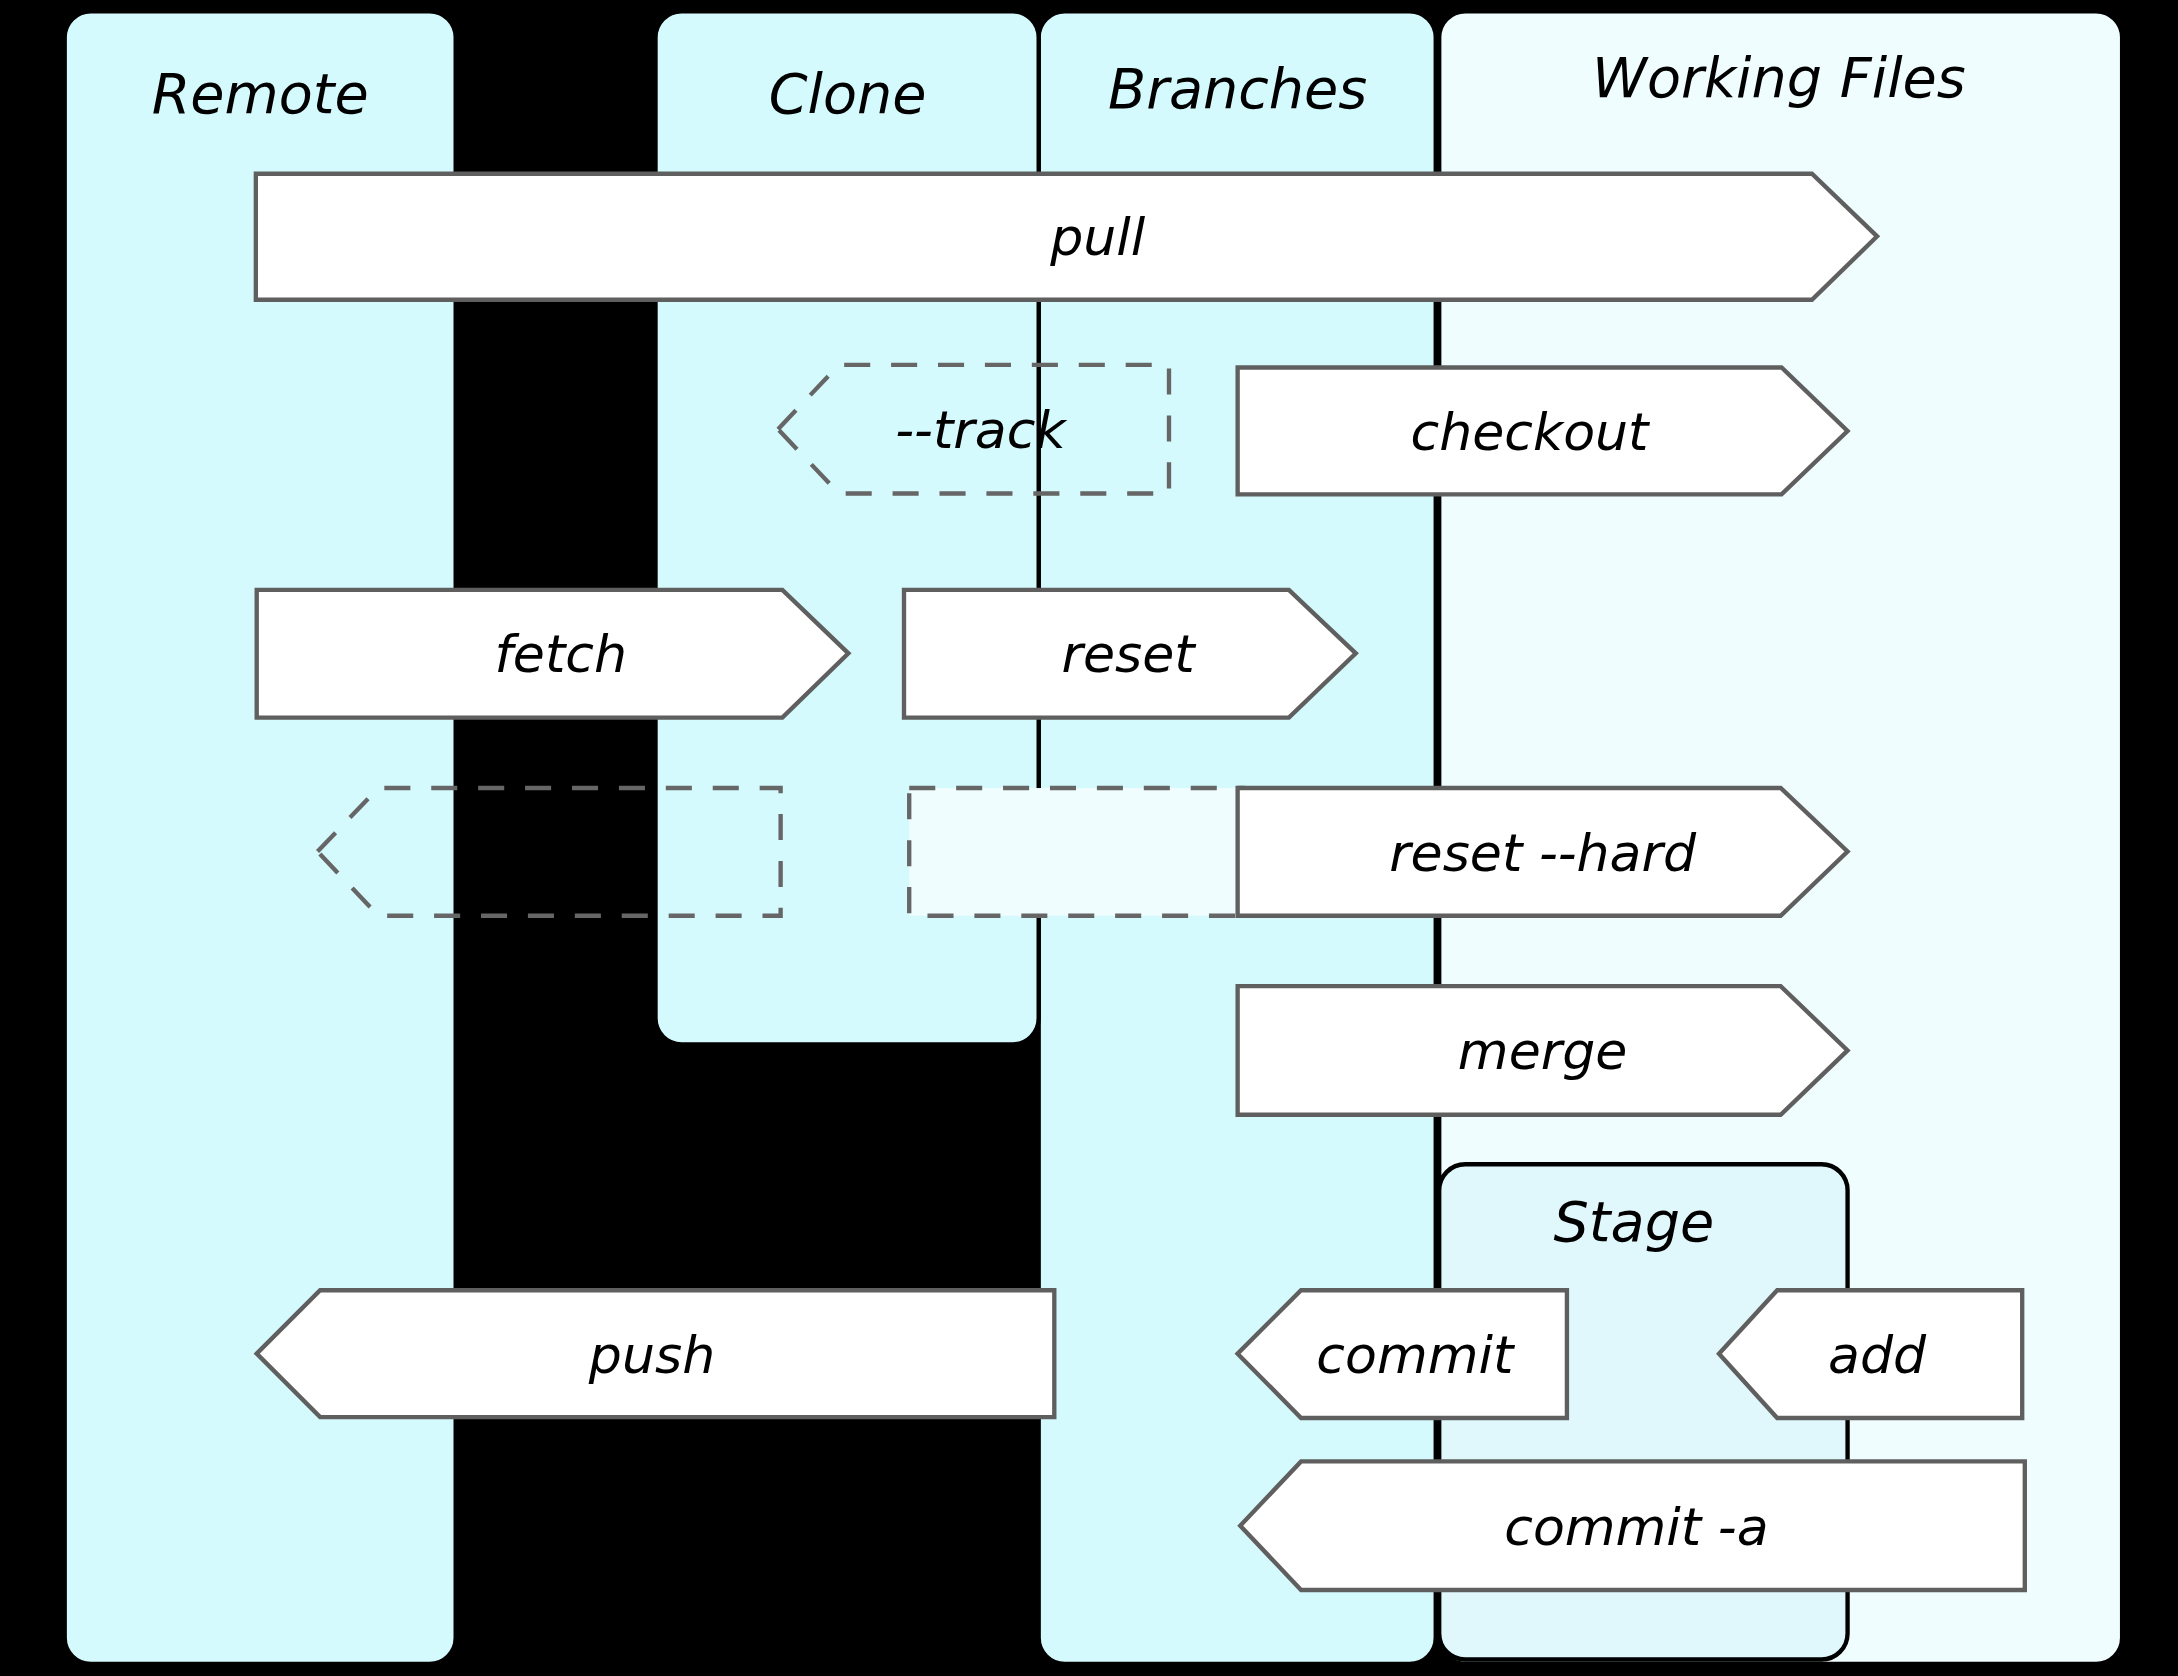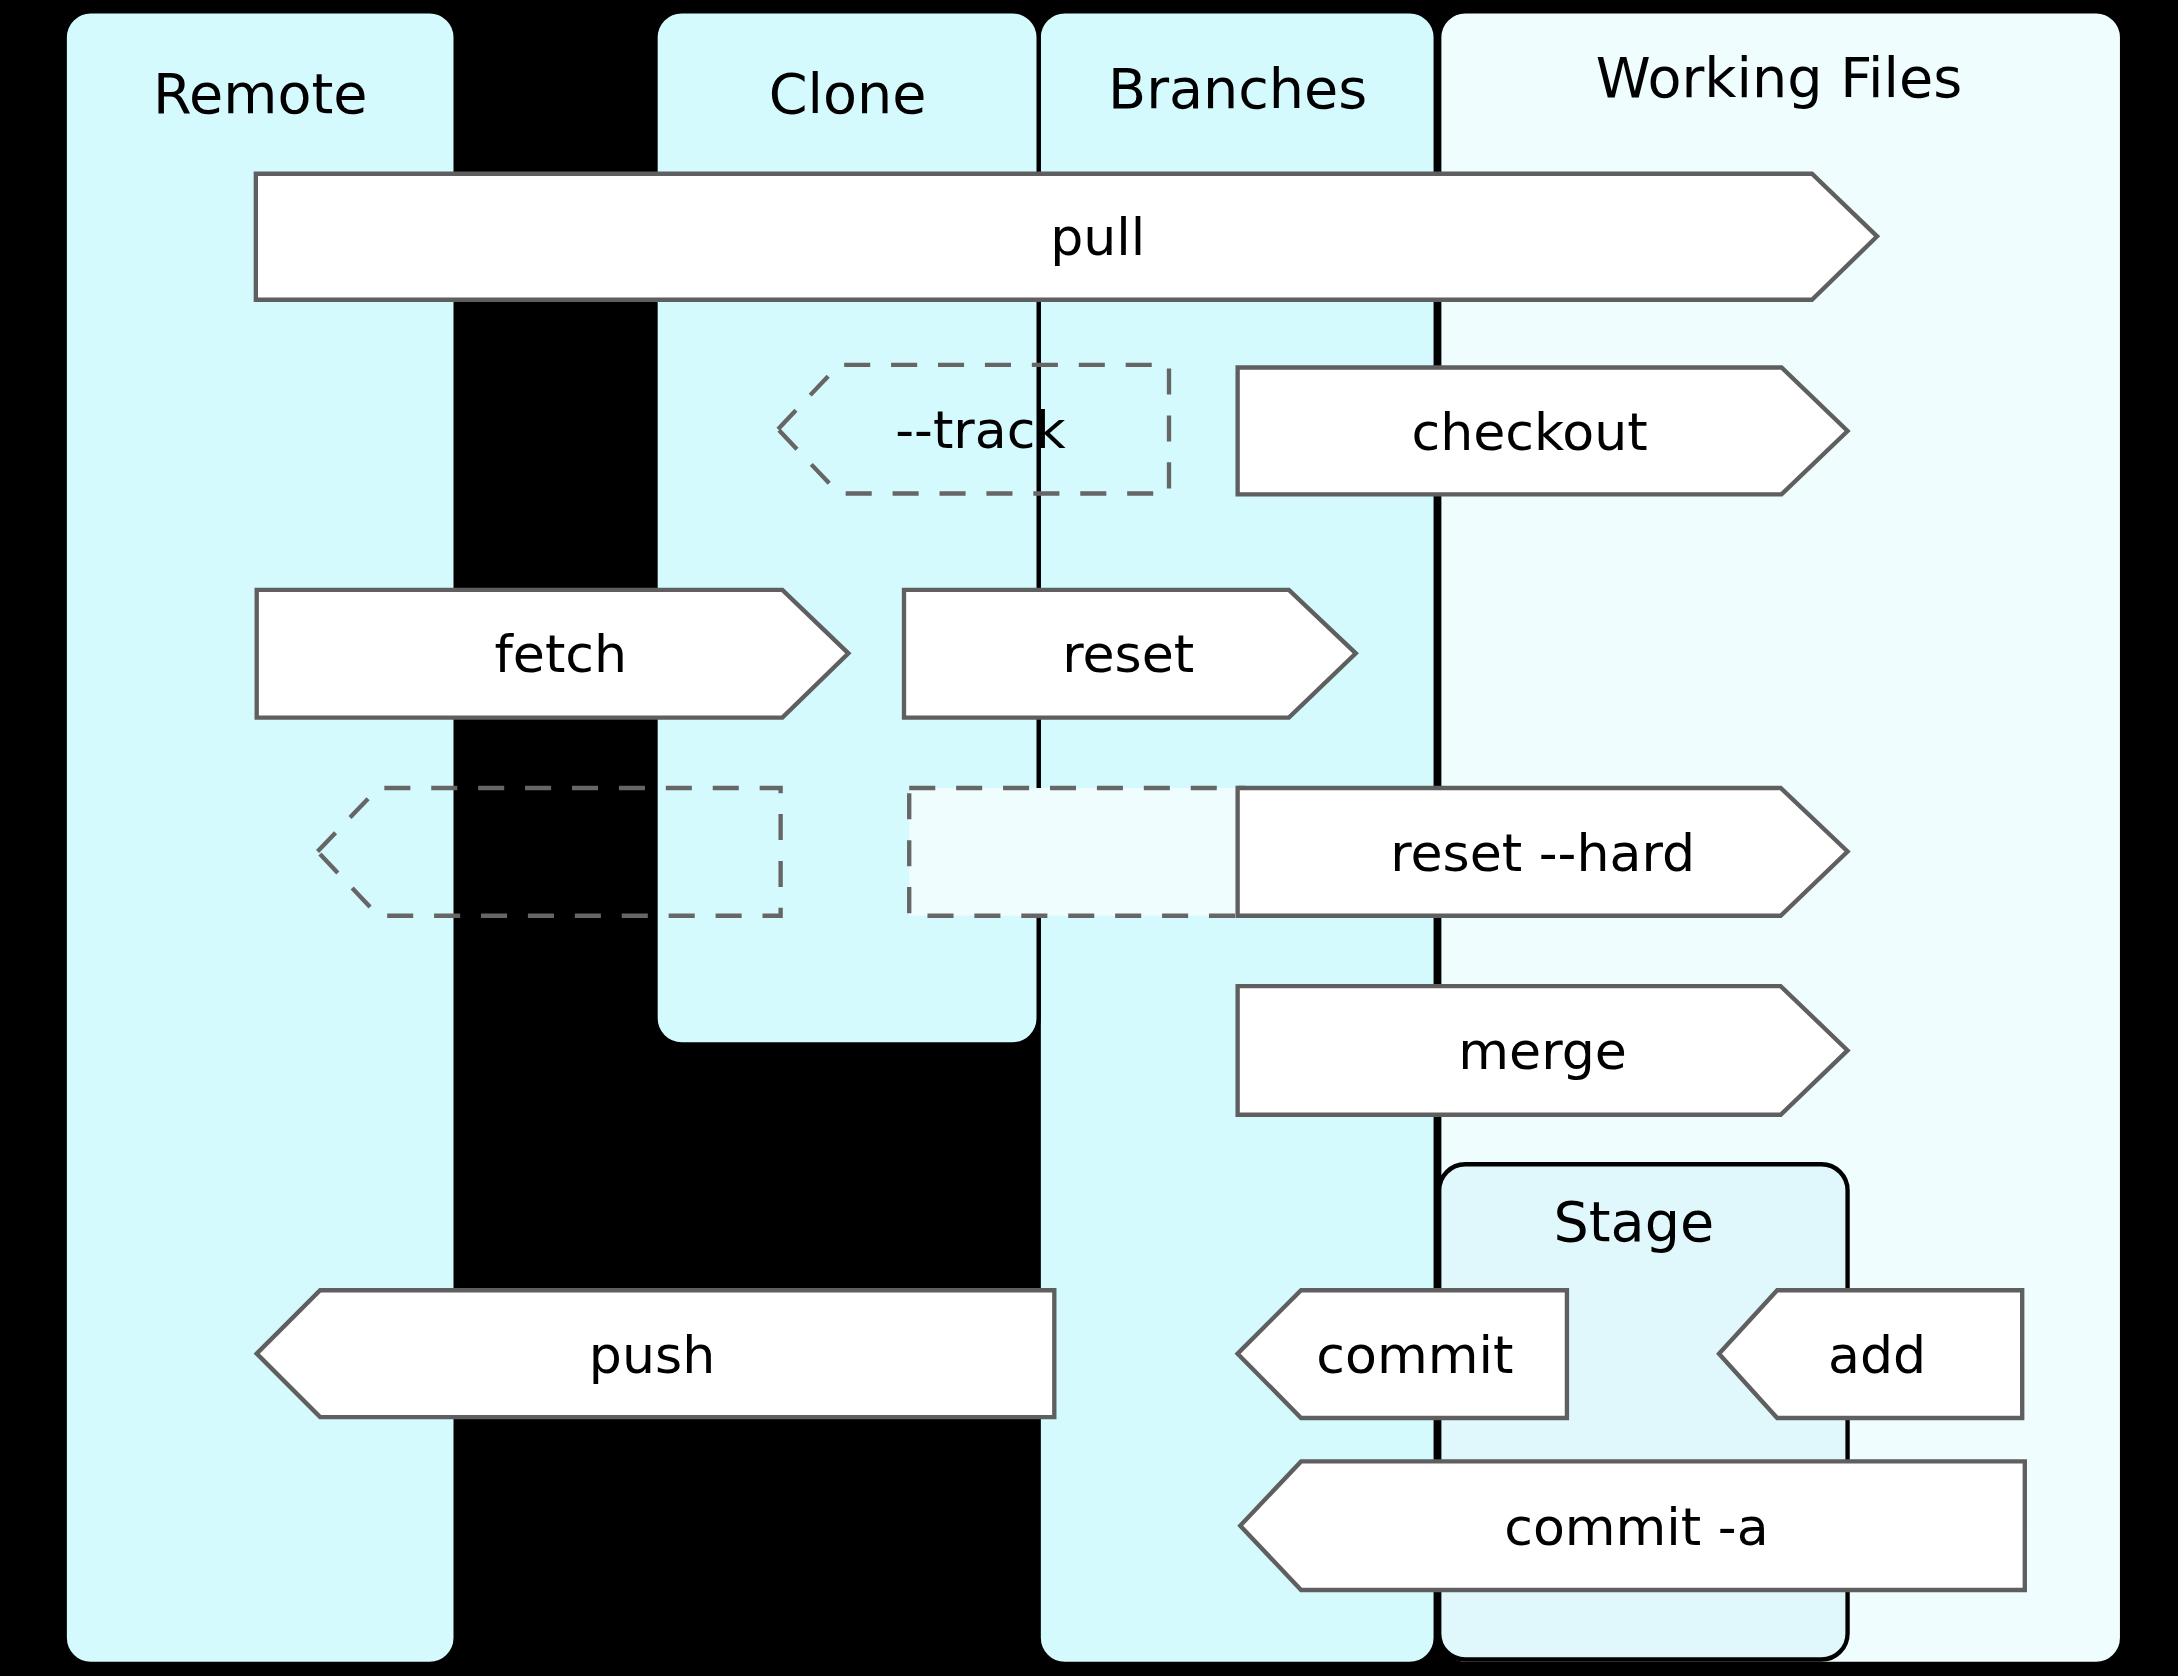--- a/index.html
+++ b/index.html
@@ -4,20 +4,21 @@
 <style>
   html, body {
     margin: 0;
     padding: 0;
     background: #000000;
   }
   .canvas {
     width: 1975px;
     height: 1676px;
     position: relative;
+    font-style: italic;
   }
   svg { display: block; }
   
   .box {
     stroke: #000000;
     stroke-width: 5;
   }
   
   .arrow {
     stroke: #5f5f5f;

